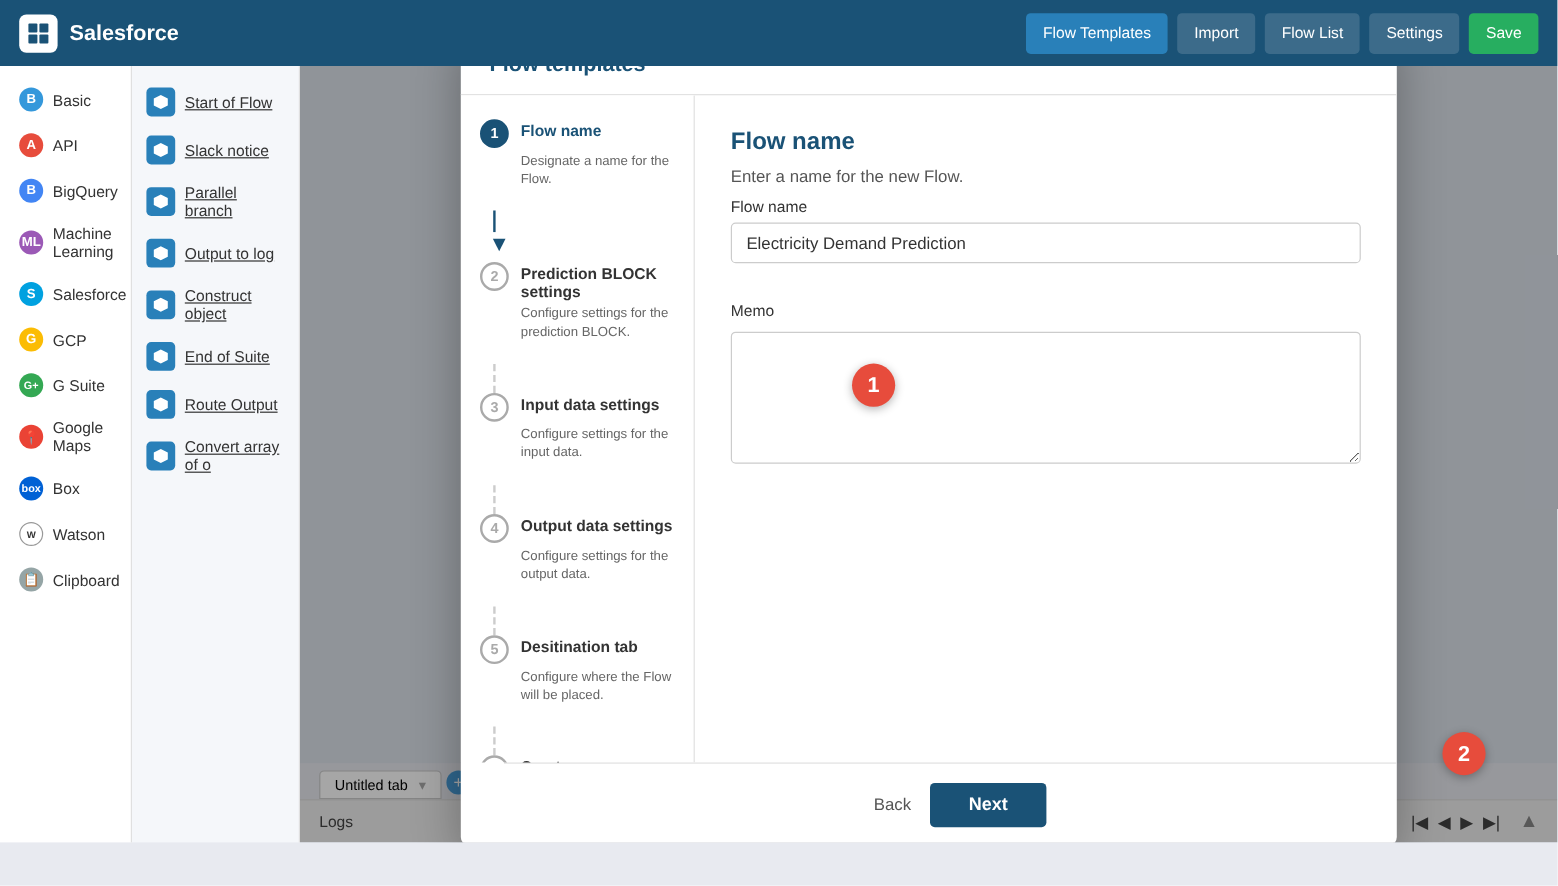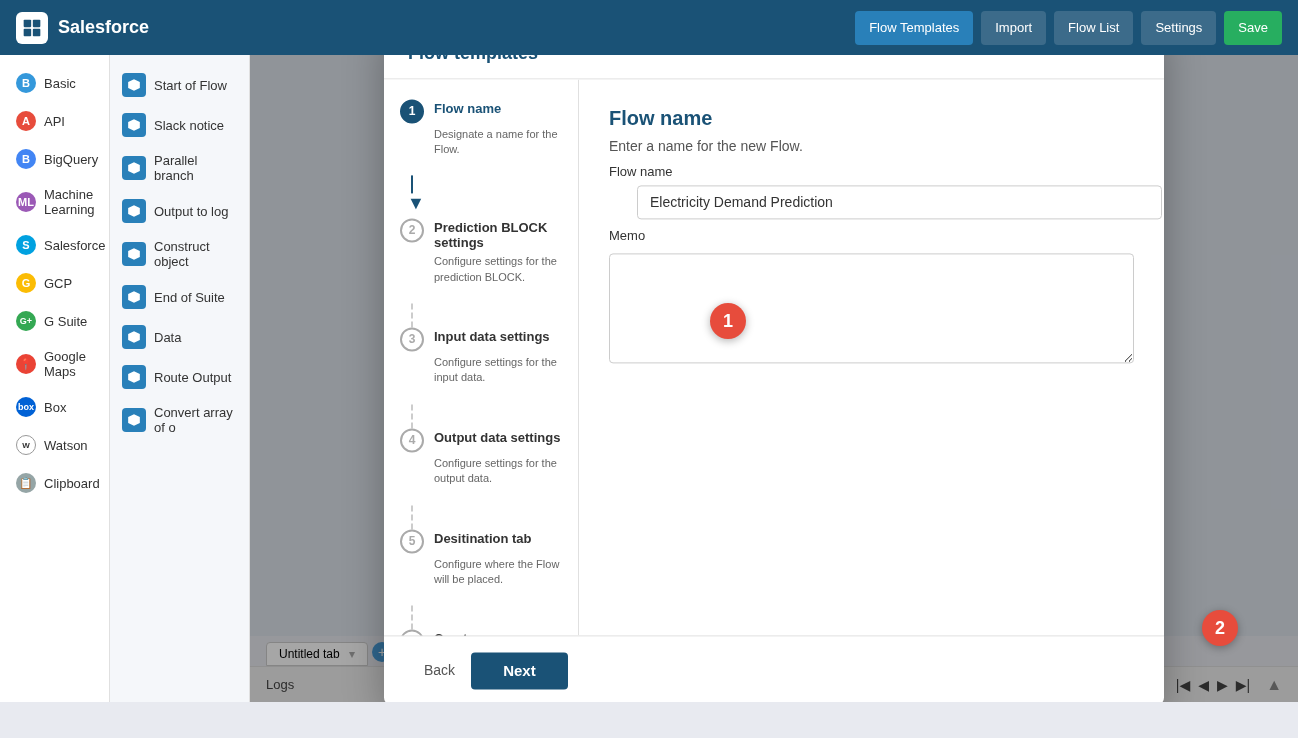--- a/index.html
+++ b/index.html
@@ -107,20 +107,21 @@
       flex-shrink: 0;
     }
     .flow-item {
       display: flex;
       align-items: center;
       gap: 8px;
       padding: 8px 12px;
       cursor: pointer;
       font-size: 13px;
       color: #333;
+      text-decoration: underline;
     }
     .flow-item-icon {
       width: 24px; height: 24px;
       background: #2980b9;
       border-radius: 4px;
       display: flex; align-items: center; justify-content: center;
       flex-shrink: 0;
     }
     .flow-item-icon svg { width: 14px; height: 14px; fill: #fff; }
 
@@ -250,49 +251,49 @@
       font-weight: 500;
     }
     .form-input {
       width: 100%;
       padding: 8px 12px;
       border: 1px solid #ccc;
       border-radius: 4px;
       font-size: 14px;
       color: #333;
       outline: none;
-      margin-left: 28px;
     }
     .form-textarea {
       width: 100%;
       height: 110px;
       padding: 8px 12px;
       border: 1px solid #ccc;
       border-radius: 4px;
       font-size: 14px;
       color: #333;
       resize: vertical;
       outline: none;
       margin-top: 6px;
     }
     .memo-label {
       font-size: 13px;
       color: #333;
-      margin-top: 9px;
+      margin-top: 32px;
       margin-bottom: 4px;
       font-weight: 500;
     }
 
     
     .modal-footer {
       padding: 16px 24px;
       border-top: 1px solid #e0e0e0;
       display: flex;
       align-items: center;
-      justify-content: flex-start;
+      justify-content: center;
+      margin-left: 36px;
     }
     .back-btn {
       background: none;
       border: none;
       color: #555;
       font-size: 14px;
       cursor: pointer;
       padding: 8px 16px;
     }
     .next-btn {
@@ -482,28 +483,20 @@
           </svg>
       </div>
       <span>End of Suite</span>
     </div>
     <div class="flow-item">
       <div class="flow-item-icon">
         <svg viewBox="0 0 24 24">
             <path d="M12 2L2 7l10 5 10-5-10-5zm0 10L2 7v10l10 5 10-5V7L12 12z"></path>
           </svg>
       </div>
-      <span>Data</span>
-    </div>
-    <div class="flow-item">
-      <div class="flow-item-icon">
-        <svg viewBox="0 0 24 24">
-            <path d="M12 2L2 7l10 5 10-5-10-5zm0 10L2 7v10l10 5 10-5V7L12 12z"></path>
-          </svg>
-      </div>
       <span>Route Output</span>
     </div>
     <div class="flow-item">
       <div class="flow-item-icon">
         <svg viewBox="0 0 24 24">
             <path d="M12 2L2 7l10 5 10-5-10-5zm0 10L2 7v10l10 5 10-5V7L12 12z"></path>
           </svg>
       </div>
       <span>Convert array of o</span>
     </div>

